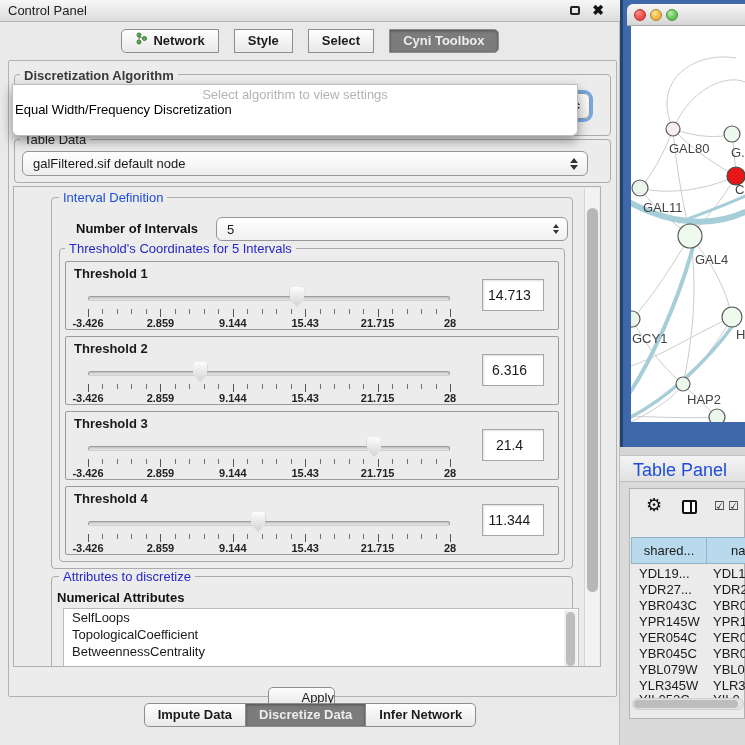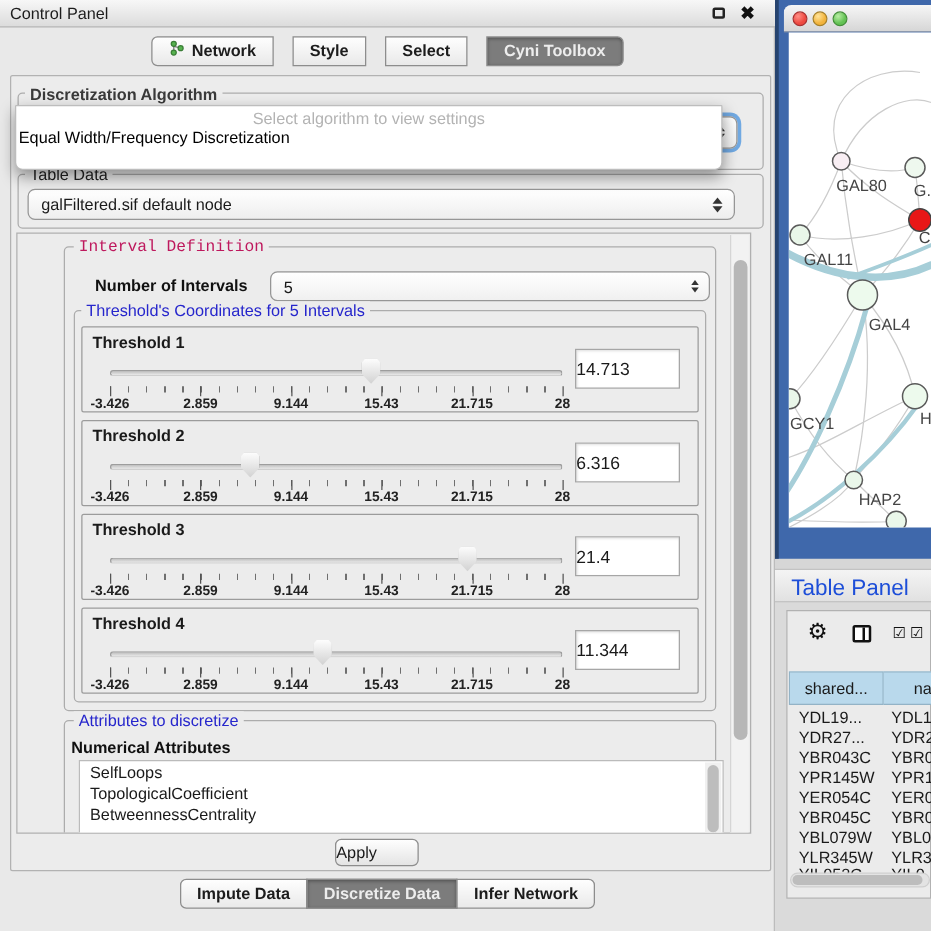--- a/index.html
+++ b/index.html
@@ -20,21 +20,21 @@
          background:linear-gradient(#fefefe,#e9e9e9); border:1px solid #8d8d8d; margin-left:-1px; display:flex; align-items:center; gap:5px;}
   .tab:first-child { border-radius:5px 0 0 5px; margin-left:0; }
   .tab:last-child { border-radius:0 5px 5px 0; }
   .tab.sel { background:#7c7c7c; color:#ededed; box-shadow:inset 0 1px 3px rgba(0,0,0,.35); }
 
   .content-panel { left:8px; top:60px; width:609px; height:637px; border:1px solid #b2b2b2; background:#ececec; border-radius:2px; }
 
   .group { position:absolute; border:1px solid #acacac; border-radius:4px; }
   .legend { position:absolute; font-size:13px; background:#ececec; padding:0 4px; white-space:nowrap; }
   .legend.gray { color:#3a3a3a; font-weight:bold; }
-  .legend.green { color:#be185d;font-family:Liberation Mono, monospace; }
+  .legend.green { color:#1d4ed8; }
   .legend.blue { color:#2626cc; }
 
   .combo { position:absolute; background:linear-gradient(#ffffff,#eeeeee); border:1px solid #969696; border-radius:6px;
            font-size:13px; display:flex; align-items:center; padding:0 10px; }
   .combo .arrows { position:absolute; right:9px; top:50%; transform:translateY(-50%); display:flex; flex-direction:column; gap:2px; }
   .combo .arrows i, .spin i { width:0; height:0; border-left:4px solid transparent; border-right:4px solid transparent; display:block; }
   .up  { border-bottom:5px solid #333; }
   .dn  { border-top:5px solid #333; }
   .focusring { box-shadow:0 0 0 3px rgba(92,158,224,.85); }
 
@@ -64,30 +64,30 @@
   .sliderzone { position:absolute; left:22px; top:22px; width:362px; height:44px; }
   .track { position:absolute; left:0; top:12px; width:100%; height:5px; border-radius:3px;
            background:linear-gradient(#bfbfbf,#e9e9e9); border:1px solid #9d9d9d; border-bottom-color:#cfcfcf; }
   .thumb { position:absolute; top:3px; width:15px; height:20px; transform:translateX(-50%);
            background:linear-gradient(#fdfdfd,#d2d2d2); filter:drop-shadow(0 0 1px #787878);
            clip-path:polygon(18% 0,82% 0,100% 16%,100% 60%,50% 100%,0 60%,0 16%); }
   .minorticks { position:absolute; left:0; top:25px; width:100%; height:5px;
            background:repeating-linear-gradient(to right,#6f6f6f 0 1px,transparent 1px 4%); }
   .longtick { position:absolute; top:25px; width:1px; height:8px; background:#555; }
   .ticklabel { position:absolute; top:33px; font-size:11px; font-weight:bold; color:#222; transform:translateX(-50%); white-space:nowrap; }
-  .valbox { position:absolute; right:14px; top:17px; width:84px; height:32px; background:#fff; border:1px solid #a6a6a6;
-            box-shadow:inset 1px 1px 2px rgba(0,0,0,.12); font-size:14px; text-align:left; line-height:30px; padding-right:7px; }
+  .valbox { position:absolute; right:14px; top:17px; width:62px; height:32px; background:#fff; border:1px solid #a6a6a6;
+            box-shadow:inset 1px 1px 2px rgba(0,0,0,.12); font-size:14px; text-align:center; line-height:30px; padding-right:7px; }
 
   .attrlist { position:absolute; background:#fff; border:1px solid #bbb; font-size:13px; overflow:hidden; }
   .attrlist .item { padding-left:8px; line-height:17px; white-space:nowrap; }
   .listtrack { position:absolute; right:1px; top:1px; width:13px; bottom:1px; background:#f0f0f0; }
   .listthumb { position:absolute; left:2px; top:2px; width:9px; height:54px; background:#bdbdbd; border-radius:5px; }
 
   .btn { position:absolute; background:linear-gradient(#fefefe,#e4e4e4); border:1px solid #8d8d8d; border-radius:5px;
-         font-size:13px; text-align:left; line-height:20px; }
+         font-size:13px; text-align:right; line-height:20px;margin-top:16px; }
 
   
   .netwin { left:620px; top:0; width:125px; height:447px; background:#3f68ab; border-left:3px solid #26436f; }
   .net-titlebar { left:627px; top:4px; width:118px; height:22px; background:linear-gradient(#f6f6f6,#d6d6d6); border-radius:6px 0 0 0; border-bottom:1px solid #a9a9a9;}
   .light { position:absolute; top:5px; width:12px; height:12px; border-radius:50%; }
   .light.red { left:7px; background:radial-gradient(circle at 35% 30%, #ff8f87, #ee4a41 60%); border:1px solid #a33; }
   .light.yel { left:23px; background:radial-gradient(circle at 35% 30%, #ffe49a, #f2b33c 60%); border:1px solid #a8822a; }
   .light.grn { left:39px; background:radial-gradient(circle at 35% 30%, #b8eda4, #63c254 60%); border:1px solid #45903b; }
   .netcanvas { left:631px; top:26px; width:114px; height:396px; background:#fff; overflow:hidden; }
 

